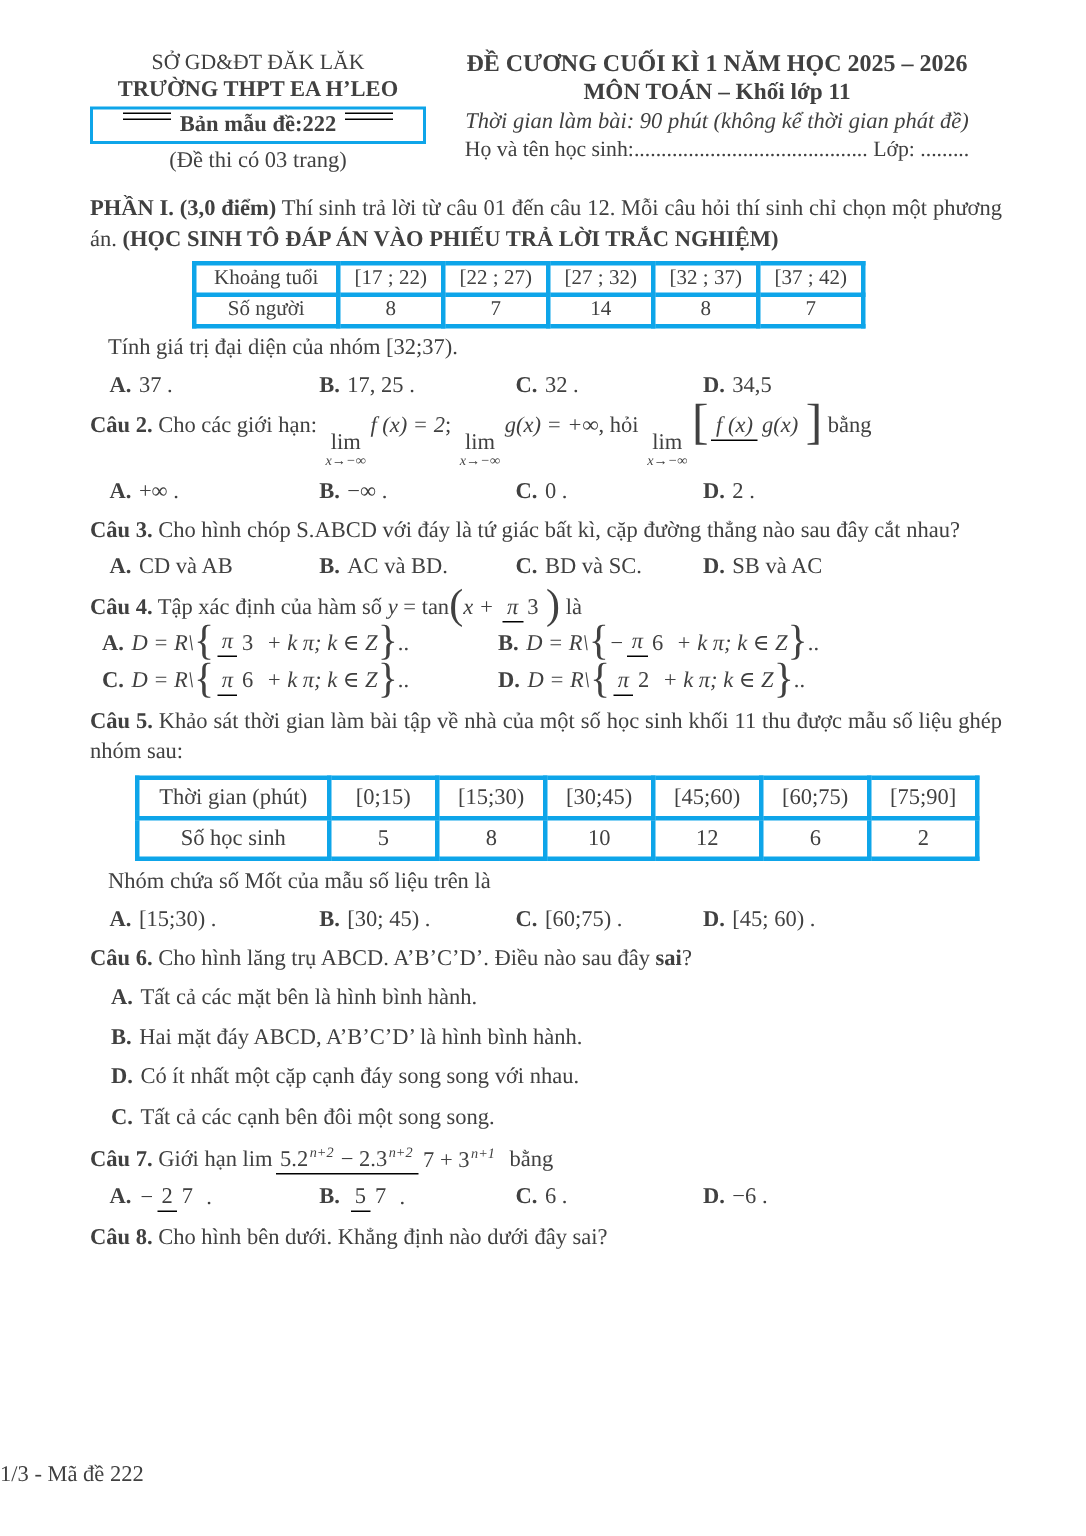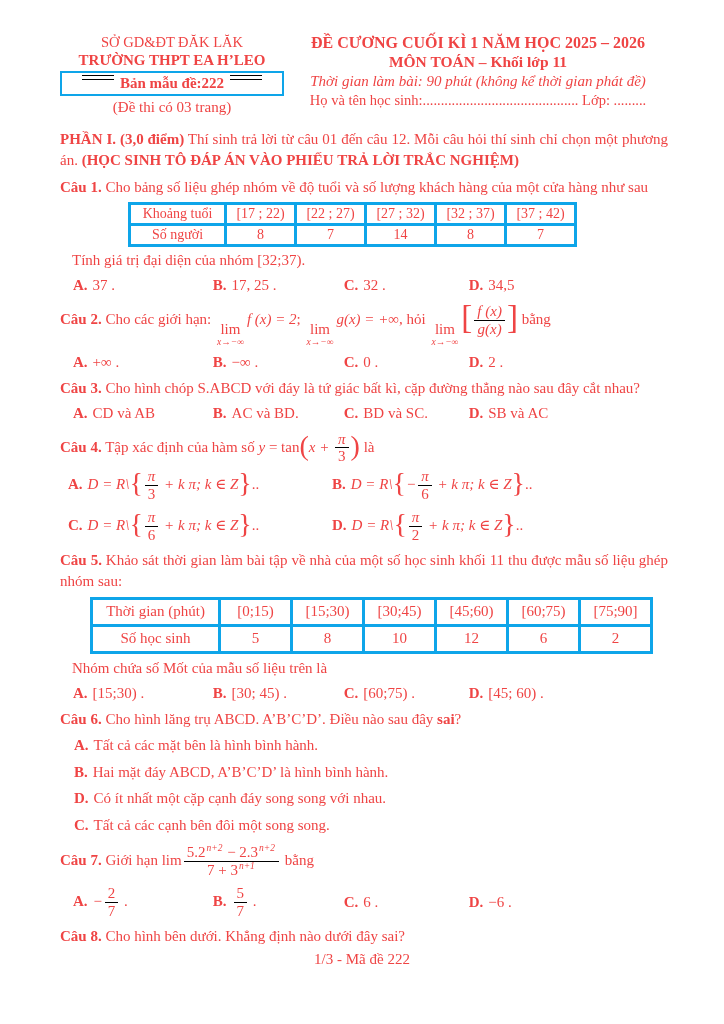--- a/index.html
+++ b/index.html
@@ -1,21 +1,21 @@
 <!DOCTYPE html>
 <html><head>
 <meta charset="utf-8">
 <style>
   * { box-sizing: border-box; }
   html, body { margin: 0; padding: 0; background: #e8e8e8; }
   .page {
     width: 724px; height: 1024px; margin: 0 auto; background: #ffffff;
     position: relative; padding: 34px 56px 0 60px;
     font-family: "Liberation Serif", "DejaVu Serif", serif;
-    font-size: 15px; color: #ef4444;
+    font-size: 15px; color: #404040;
   }
   
   .header { display: flex; align-items: flex-start; }
   .hl { width: 224px; flex-shrink: 0; text-align: center; }
   .hl-dept { font-size: 14.5px; }
   .hl-school { font-weight: bold; font-size: 15px; margin-top: 1px; }
   .debox { border: 2px solid #0ea5e9; display: flex; align-items: flex-start; padding: 2px 20px; margin-top: 2px; }
   .dline { flex: 1; height: 5px; border-top: 1.5px solid #000; border-bottom: 1.5px solid #000; }
   .debox-label { font-weight: bold; padding: 0 6px; white-space: nowrap; }
   .hl-note { margin-top: 3px; }
@@ -45,28 +45,28 @@
   .opts2 { display: grid; grid-template-columns: 44% 56%; padding-left: 8px; margin-top: 3px; row-gap: 6px; align-items: center; }
   .optv { padding-left: 14px; margin-top: 7px; line-height: 1.3; }
   .okey { font-weight: bold; margin-right: 5px; }
   .opt { white-space: nowrap; }
   
   .mi { font-style: italic; }
   .mathline { line-height: 1.3; margin-top: 9px; }
   .lim { display: inline-flex; flex-direction: column; align-items: center; line-height: 1; vertical-align: -11px; margin: 0 3px 0 2px; }
   .lim .ll { font-style: normal; }
   .lim .ls { font-size: 9.5px; font-style: italic; margin-top: 1px; }
-  .frac { display: inline-flex; flex-direction: column; align-items: center; line-height: 1.12; vertical-align: middle; margin: 0 2px; text-align: right; }
+  .frac { display: inline-flex; align-items: center; line-height: 1.12; vertical-align: middle; margin: 0 2px; text-align: right; }
   .frac .fn { border-bottom: 1px solid #000; padding: 0 3px; }
   .frac .fd { padding: 0 3px; }
   .bb { font-size: 28px; font-weight: 300; line-height: 0; vertical-align: -3px; }
   .bb2 { font-size: 33px; font-weight: 300; line-height: 0; vertical-align: -4px; }
   sup.msup { font-size: 9.5px; font-style: italic; vertical-align: 6px; line-height: 0; margin: 0 1px 0 1px; }
   
-  .footer { position: absolute; left: 0; right: 0; bottom: 56px; text-align: center; font-size: 15px; }
+  .footer { position: absolute; left: 0; right: 0; bottom: 32px; text-align: left; font-size: 15px; }
 </style>
 </head>
 <body>
 
 <div class="page">
 
   <div class="header">
     <div class="hl">
       <div class="hl-dept">SỞ GD&amp;ĐT ĐĂK LĂK</div>
       <div class="hl-school">TRƯỜNG THPT EA H’LEO</div>
@@ -84,23 +84,20 @@
       <div class="hr-name">Họ và tên học sinh:........................................... Lớp: .........</div>
     </div>
   </div>
 
   <div class="content">
 
     <p class="para intro">
       <span class="b">PHẦN I. (3,0 điểm)</span><span> Thí sinh trả lời từ câu 01 đến câu 12. Mỗi câu hỏi thí sinh chỉ chọn một phương án. </span><span class="b">(HỌC SINH TÔ ĐÁP ÁN VÀO PHIẾU TRẢ LỜI TRẮC NGHIỆM)</span>
     </p>
 
-    <p class="para q">
-      <span class="qlabel">Câu 1.</span><span> Cho bảng số liệu ghép nhóm về độ tuổi và số lượng khách hàng của một cửa hàng như sau</span>
-    </p>
     <table class="t t1">
       <tbody>
         <tr>
           <td>Khoảng tuổi</td>
           <td>[17 ; 22)</td>
           <td>[22 ; 27)</td>
           <td>[27 ; 32)</td>
           <td>[32 ; 37)</td>
           <td>[37 ; 42)</td>
         </tr>

